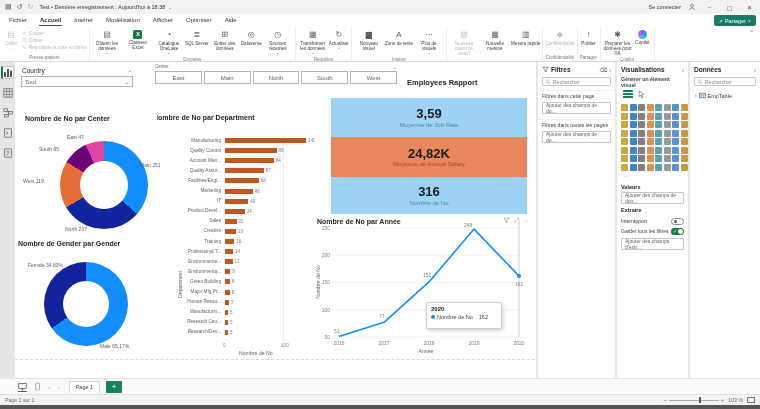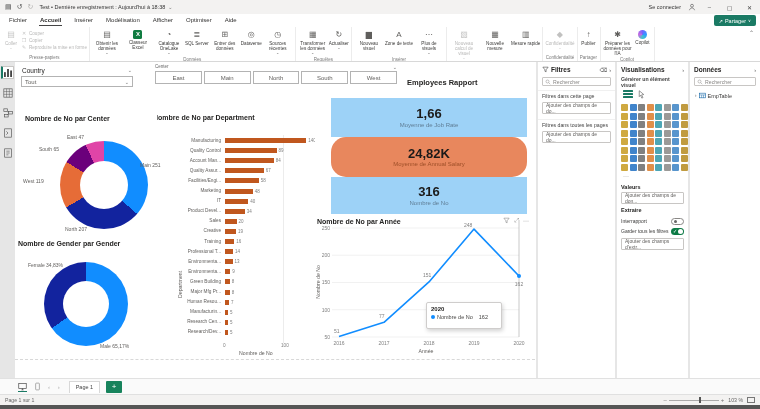--- a/index.html
+++ b/index.html
@@ -489,24 +489,24 @@
           <div class="brow-label" style="left: 0px; top: 221.4px;">Research/Dev...</div>
           <div class="brow-bar" style="left: 68px; top: 221.9px; width: 2.9px; background: rgb(192, 87, 30);"></div>
           <div class="brow-val" style="left: 72.9px; top: 221.9px;">5</div>
           <div class="bx-axis" style="left: 66px; top: 235px;">0</div>
           <div class="bx-axis" style="left: 124px; top: 235px;">100</div>
           <div class="bx-title" style="left: 82px; top: 242px;">Nombre de No</div>
         </div>
 
       <div class="cards" id="kpi-cards">
           <div class="kcard blue" style="height: 39px; background: rgb(157, 210, 247);">
-            <div class="kval">1,66</div>
+            <div class="kval">3,59</div>
             <div class="klabel">Moyenne de Job Rate</div>
           </div>
-          <div class="kcard orange" style="height: 40px; background: rgb(232, 135, 93); border-radius: 15px;">
+          <div class="kcard orange" style="height: 40px; background: rgb(232, 135, 93);">
             <div class="kval">24,82K</div>
             <div class="klabel">Moyenne de Annual Salary</div>
           </div>
           <div class="kcard blue" style="height: 37px; background: rgb(157, 210, 247);">
             <div class="kval">316</div>
             <div class="klabel">Nombre de No</div>
           </div>
         </div>
 
       <div class="line-visual" id="line-visual">

